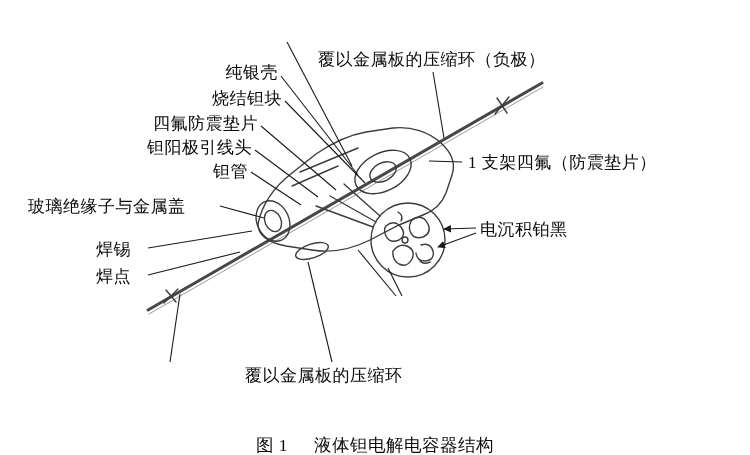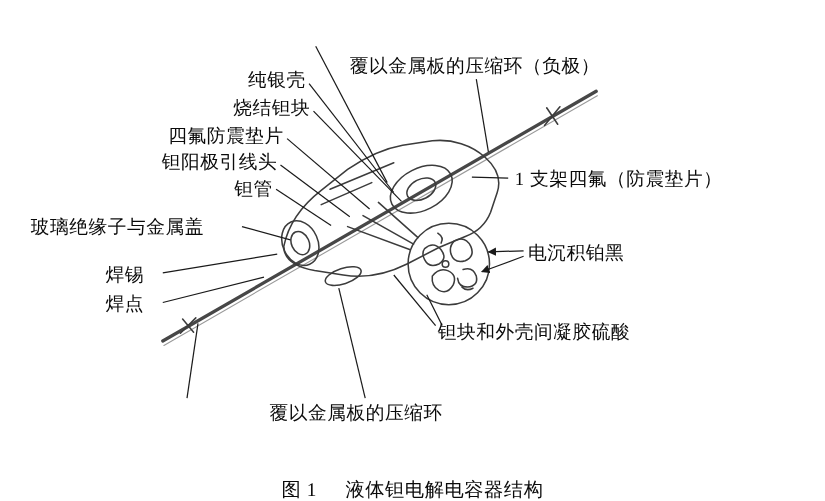--- a/index.html
+++ b/index.html
@@ -95,20 +95,19 @@
   <div class="lbl" style="right:472px;top:62px">纯银壳</div>
   <div class="lbl" style="right:468px;top:88px">烧结钽块</div>
   <div class="lbl" style="right:492px;top:113px">四氟防震垫片</div>
   <div class="lbl" style="right:498px;top:137px">钽阳极引线头</div>
   <div class="lbl" style="right:502px;top:161px">钽管</div>
   <div class="lbl" style="left:468px;top:152px">1 支架四氟（防震垫片）</div>
   <div class="lbl" style="left:28px;top:196px">玻璃绝缘子与金属盖</div>
   <div class="lbl" style="left:480px;top:219px">电沉积铂黑</div>
   <div class="lbl" style="left:96px;top:239px">焊锡</div>
   <div class="lbl" style="left:96px;top:266px">焊点</div>
-  <div class="lbl" style="left:398px;top:291px">钽块和外壳间凝胶硫酸</div>
   <div class="lbl" style="left:245px;top:365px">覆以金属板的压缩环</div>
 
   <div class="caption">
     <span>图 1</span><span class="gap"></span><span>液体钽电解电容器结构</span>
   </div>
 
 </div>
 
 </body></html>

